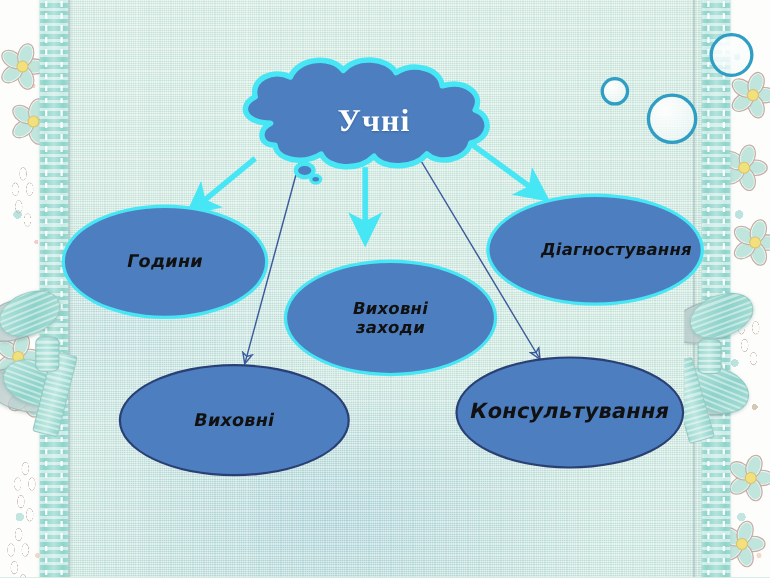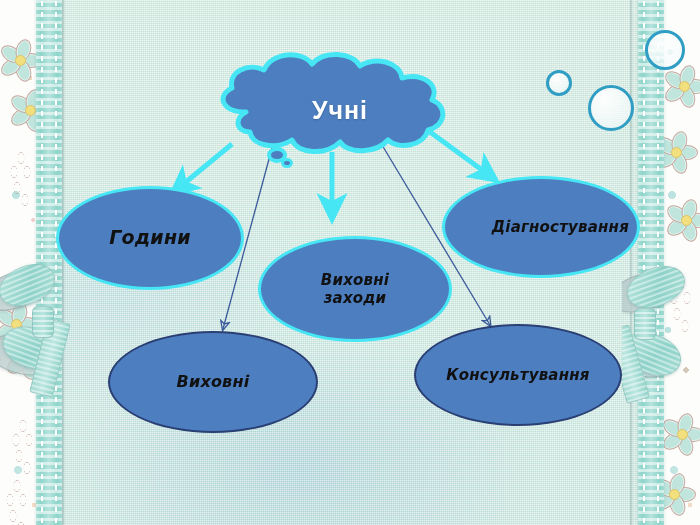--- a/index.html
+++ b/index.html
@@ -148,22 +148,22 @@
   .node-label{
     color:#111111;
     font-family:"DejaVu Sans", sans-serif;
     font-style:italic;font-weight:700;
     line-height:1.22;
     letter-spacing:.2px;
     padding:0 8px;
     pointer-events:none;
   }
   .cloud-label{
-    color:#ffffff;font-weight:700;font-size:25px;
-    font-family:Liberation Sans, sans-serif;
+    color:#ffffff;font-weight:700;font-size:29px;
+    font-family:Liberation Serif, serif;
     letter-spacing:1px;
     text-shadow:0 1px 2px rgba(20,50,90,.35);
   }
 </style>
 </head>
 <body>
 
 <div id="slide">
 
   <div id="texture"></div>
@@ -309,42 +309,42 @@
       <g>
         <line x1="272" y1="148" x2="223" y2="329" stroke="#3a5a9a" stroke-width="1.3" marker-end="url(#mkNavy)"></line>
       </g>
 
       <g>
         <line x1="379" y1="140" x2="490" y2="325" stroke="#3a5a9a" stroke-width="1.3" marker-end="url(#mkNavy)"></line>
       </g>
     </svg>
 
     <div class="node ellipse cyan" style="left:56px;top:186px;width:182px;height:98px;">
-      <div class="node-label" style="font-size:19px;">
+      <div class="node-label" style="font-size:16px;">
         <div>Години</div>
       </div>
     </div>
 
     <div class="node ellipse cyan" style="left:258px;top:236px;width:188px;height:100px;align-items:center;">
       <div class="node-label" style="font-size:15px;">
         <div>Виховні</div>
         <div>заходи</div>
       </div>
     </div>
 
     <div class="node ellipse cyan" style="left:442px;top:176px;width:192px;height:96px;justify-content:flex-end;">
       <div class="node-label" style="font-size:15px;">Діагностування</div>
     </div>
 
     <div class="node ellipse navy" style="left:108px;top:331px;width:206px;height:98px;">
       <div class="node-label" style="font-size:16px;">Виховні</div>
     </div>
 
     <div class="node ellipse navy" style="left:414px;top:324px;width:204px;height:98px;">
-      <div class="node-label" style="font-size:15px;">Консультування</div>
+      <div class="node-label" style="font-size:19px;">Консультування</div>
     </div>
 
     <svg class="layer" viewBox="0 0 700 525">
       <g>
         <path d="
           M 246 112
           C 222 112 216 96 232 88
           C 228 72 248 62 264 70
           C 272 52 302 50 312 64
           C 324 50 352 52 360 66

